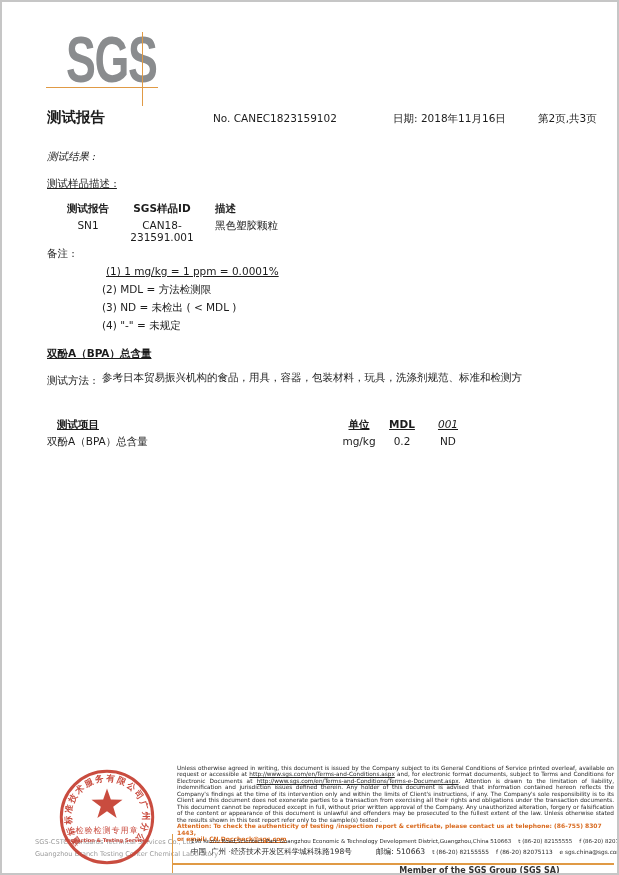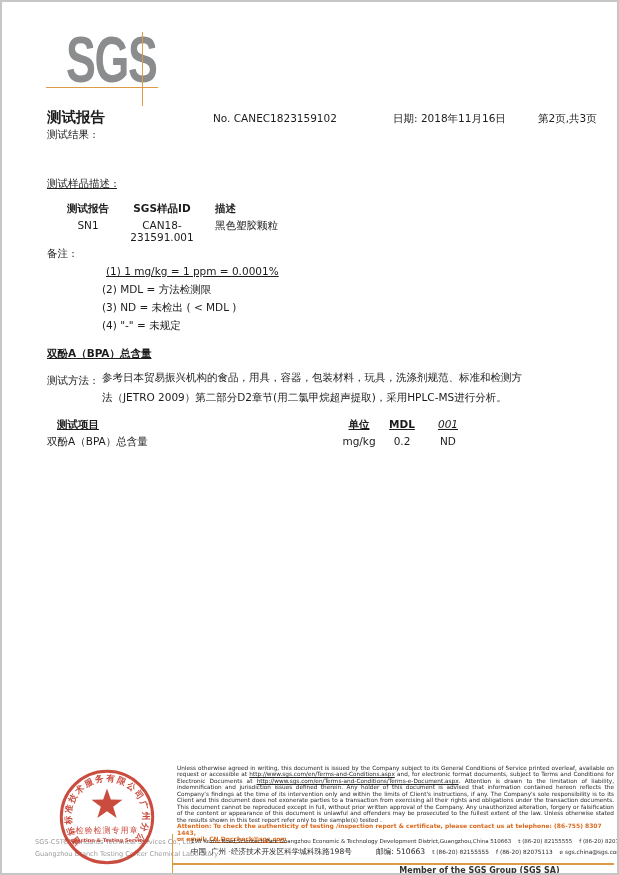--- a/index.html
+++ b/index.html
@@ -64,42 +64,41 @@
 
   <div class="abs logo">SGS</div>
   <div class="abs logo-hline"></div>
   <div class="abs logo-vline"></div>
 
   <div class="abs title">测试报告</div>
   <div class="abs hmeta rno">No. CANEC1823159102</div>
   <div class="abs hmeta rdate">日期: 2018年11月16日</div>
   <div class="abs hmeta rpage">第2页,共3页</div>
 
-  <div class="abs body-txt" style="left:45px;top:126px;">测试结果 :</div>
+  <div class="abs body-txt" style="left:45px;top:148px;font-style:italic;">测试结果 :</div>
 
   <div class="abs body-txt und" style="left:45px;top:175px;">测试样品描述 :</div>
 
   <div class="abs body-txt bold ctr" style="left:53px;top:200px;width:66px;">测试报告</div>
   <div class="abs body-txt bold ctr" style="left:118px;top:200px;width:84px;">SGS样品ID</div>
   <div class="abs body-txt bold" style="left:213px;top:200px;">描述</div>
 
   <div class="abs body-txt ctr" style="left:53px;top:217px;width:66px;">SN1</div>
   <div class="abs body-txt ctr" style="left:110px;top:217px;width:100px;">CAN18-231591.001</div>
   <div class="abs body-txt" style="left:213px;top:217px;">黑色塑胶颗粒</div>
 
   <div class="abs body-txt" style="left:45px;top:245px;">备注 :</div>
   <div class="abs body-txt" style="left:104px;top:263px;text-decoration:underline;">(1) 1 mg/kg = 1 ppm = 0.0001%</div>
   <div class="abs body-txt" style="left:100px;top:281px;">(2) MDL = 方法检测限</div>
   <div class="abs body-txt" style="left:100px;top:299px;">(3) ND = 未检出 ( &lt; MDL )</div>
   <div class="abs body-txt" style="left:100px;top:317px;">(4) "-" = 未规定</div>
 
   <div class="abs body-txt bold und" style="left:45px;top:345px;">双酚A（BPA）总含量</div>
   <div class="abs body-txt" style="left:45px;top:372px;text-align:right;">测试方法 :</div>
   <div class="abs body-txt" style="left:100px;top:369px;width:440px;">参考日本贸易振兴机构的食品，用具，容器，包装材料，玩具，洗涤剂规范、标准和检测方</div>
-  <div class="abs body-txt" style="left:100px;top:389px;width:440px;">法（JETRO 2009）第二部分D2章节(用二氯甲烷超声提取)，采用HPLC-MS进行分析。</div>
 
   <div class="abs body-txt bold und" style="left:55px;top:416px;">测试项目</div>
   <div class="abs body-txt bold und ctr" style="left:337px;top:416px;width:40px;">单位</div>
   <div class="abs body-txt bold und ctr" style="left:384px;top:416px;width:32px;">MDL</div>
   <div class="abs body-txt und ital ctr" style="left:430px;top:416px;width:32px;">001</div>
 
   <div class="abs body-txt" style="left:45px;top:433px;">双酚A（BPA）总含量</div>
   <div class="abs body-txt ctr" style="left:337px;top:433px;width:40px;">mg/kg</div>
   <div class="abs body-txt ctr" style="left:384px;top:433px;width:32px;">0.2</div>
   <div class="abs body-txt ctr" style="left:430px;top:433px;width:32px;">ND</div>

